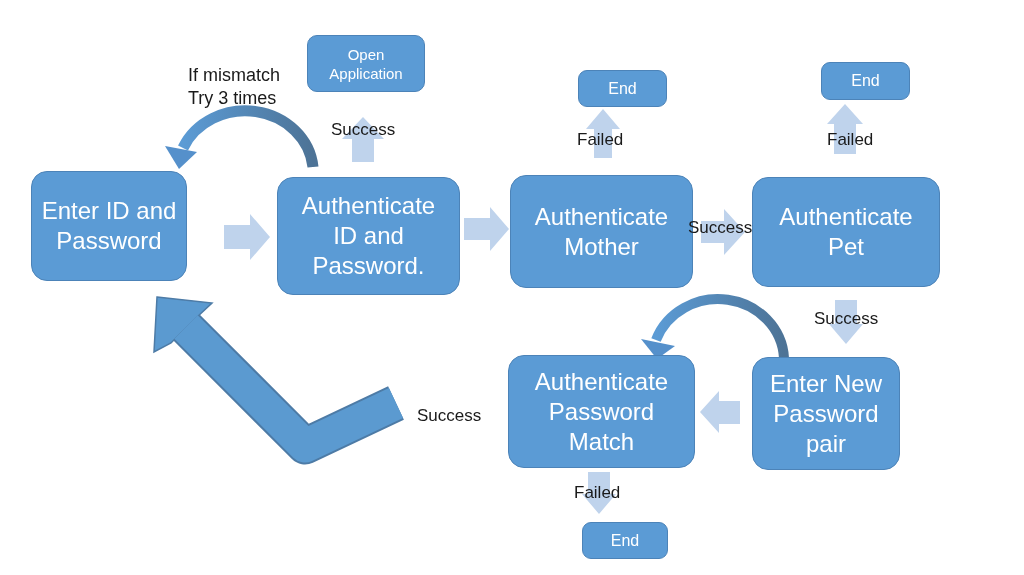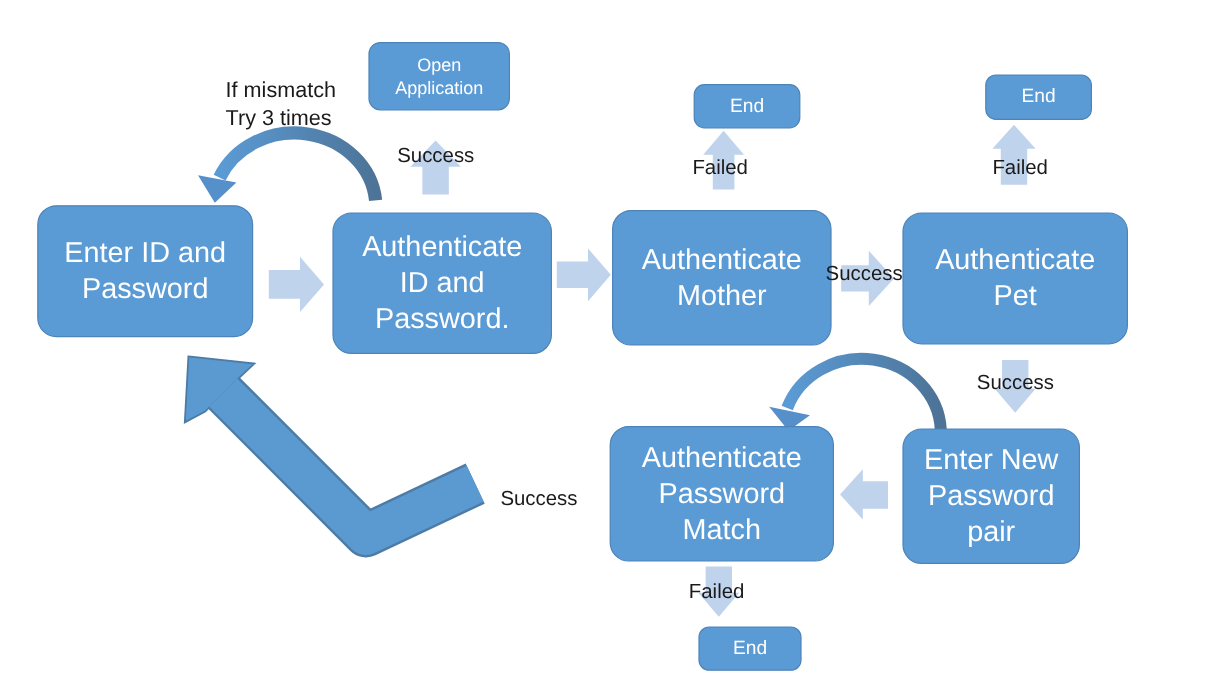--- a/index.html
+++ b/index.html
@@ -25,21 +25,21 @@
   }
   .node.small{border-radius:10px;font-size:15px;line-height:19px;}
   .node.end{border-radius:9px;font-size:16px;line-height:18px;margin-left:20px;}
   .flabel{
     position:absolute;z-index:3;
     color:#1a1a1a;
     font-size:17px;line-height:21px;
     white-space:pre-line;
   }
   
-  #n-enter-id    {left:31px;  top:171px; width:180px; height:110px;}
+  #n-enter-id    {left:31px;  top:171px; width:156px; height:110px;}
   #n-auth-id     {left:277px; top:177px; width:183px; height:118px;}
   #n-open-app    {left:307px; top:35px;  width:118px; height:57px;}
   #n-auth-mother {left:510px; top:175px; width:183px; height:113px;}
   #n-auth-pet    {left:752px; top:177px; width:188px; height:110px;}
   #n-end-mother  {left:558px; top:70px;  width:89px;  height:37px;}
   #n-end-pet     {left:801px; top:62px;  width:89px;  height:38px;}
   #n-auth-match  {left:508px; top:355px; width:187px; height:113px;}
   #n-enter-new   {left:752px; top:357px; width:148px; height:113px;}
   #n-end-match   {left:562px; top:522px; width:86px;  height:37px;}
   

